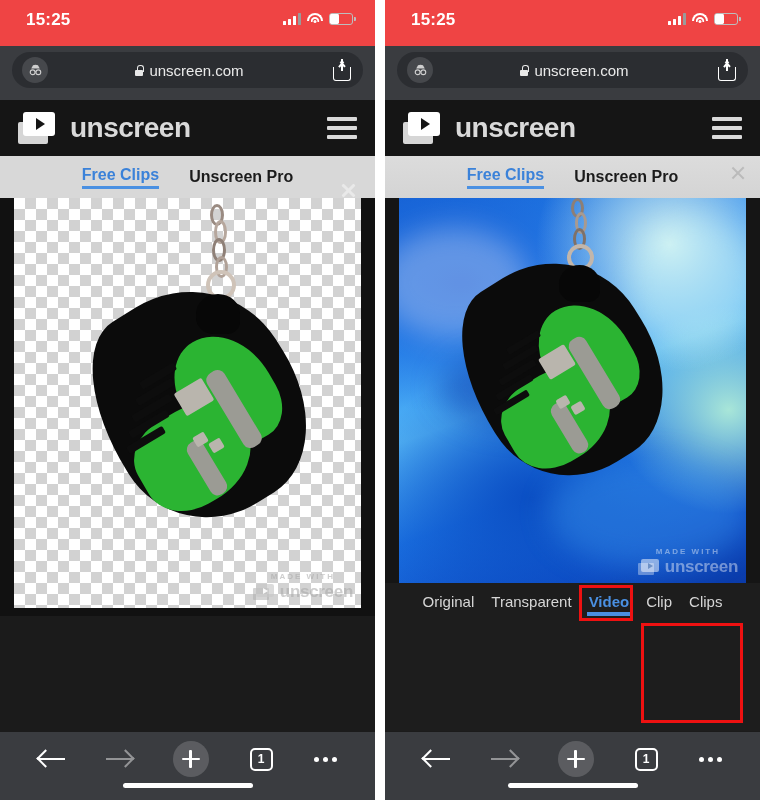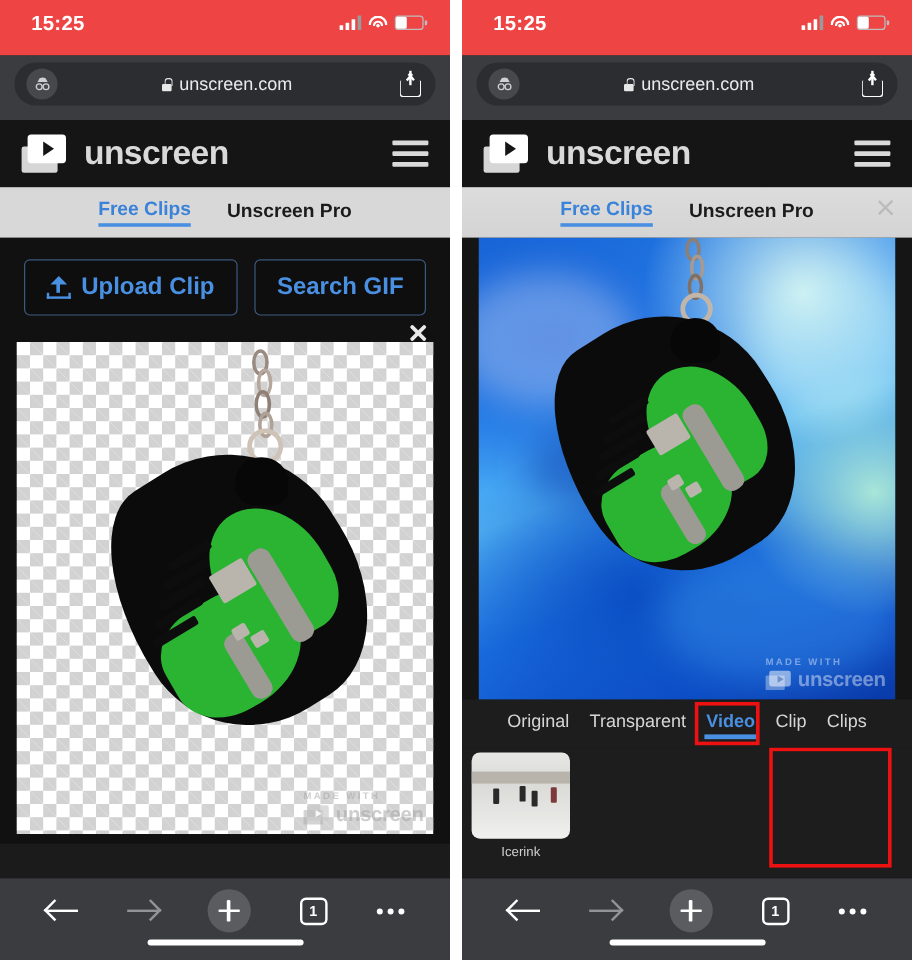--- a/index.html
+++ b/index.html
@@ -102,21 +102,21 @@
   .ring { position:absolute; border:4px solid #bdb0a6; border-radius:50%; }
   .shoe-wrap { position:absolute; }
   .shoe-outer { position:absolute; inset:0; background:#0b0b0b; border-radius:34% 52% 42% 48% / 58% 44% 50% 40%; }
   .shoe-green { position:absolute; background:#2bb432; }
   .shoe-sole { position:absolute; background:#9b9b94; }
   .shoe-dark { position:absolute; background:#070707; }
   .lace-bar { position:absolute; background:#0d0d0d; border-radius:2px; }
   .logo-patch { position:absolute; background:#b9b5ad; border-radius:2px; }
 
   
-  .watermark { position:absolute; right:8px; bottom:6px; text-align:left; pointer-events:none; }
+  .watermark { position:absolute; right:8px; bottom:6px; text-align:center; pointer-events:none; }
   .wm-made { font-size:8px; letter-spacing:2px; font-weight:bold; }
   .wm-row { display:flex; align-items:center; gap:5px; justify-content:flex-end; margin-top:1px; }
   .wm-logo { width:22px; height:16px; position:relative; }
   .wm-logo .b { position:absolute; left:0; bottom:0; width:16px; height:12px; border-radius:1px; }
   .wm-logo .f { position:absolute; left:3px; top:0; width:18px; height:13px; border-radius:2px; display:flex; align-items:center; justify-content:center; }
   .wm-logo .t { width:0; height:0; border-left:5px solid transparent; border-top:3.5px solid transparent; border-bottom:3.5px solid transparent; margin-left:2px; }
   .wm-name { font-size:17px; font-weight:bold; letter-spacing:-.3px; }
   .watermark.light .wm-made { color:rgba(255,255,255,.42); }
   .watermark.light .wm-name { color:rgba(255,255,255,.42); }
   .watermark.light .wm-logo .b { background:rgba(255,255,255,.35); }
@@ -239,33 +239,20 @@
           <i></i>
           <i></i>
         </div>
     </div>
 
     <div class="tabsbar">
       <span class="tab-free">Free Clips</span>
       <span class="tab-pro">Unscreen Pro</span>
     </div>
 
-    <div class="actions">
-      <div class="btn-outline">
-        <span class="upload-ico">
-            <span class="head"></span>
-            <span class="stem"></span>
-            <span class="base"></span>
-          </span>
-        <span>Upload Clip</span>
-      </div>
-      <div class="btn-outline">
-        <span>Search GIF</span>
-      </div>
-    </div>
 
     <div class="result-panel">
       <div class="panel-close"></div>
       <div class="checker">
 
         <div class="keychain" style="left:0;top:0;width:100%;height:100%;">
           <div class="chain-link" style="left:196px;top:6px;width:14px;height:22px;border-color:#9a8b82;"></div>
           <div class="chain-link" style="left:200px;top:22px;width:13px;height:24px;border-color:#b6a79d;"></div>
           <div class="chain-link" style="left:198px;top:40px;width:14px;height:24px;border-color:#8f8077;"></div>
           <div class="chain-link" style="left:201px;top:58px;width:13px;height:22px;border-color:#b0a197;"></div>
@@ -441,29 +428,20 @@
       <span class="bgtab">Original</span>
       <span class="bgtab">Transparent</span>
       <span class="bgtab active">Video</span>
       <span class="bgtab">Clip</span>
       <span class="bgtab">Clips</span>
       <span class="hl-box" style="left:194px;top:2px;width:54px;height:36px;"></span>
     </div>
 
     <div class="carousel">
       <div class="thumbs">
-        <div class="thumb">
-          <div class="thumb-img t-ice">
-            <span class="sk" style="left:18px;top:30px;"></span>
-            <span class="sk" style="left:40px;top:28px;"></span>
-            <span class="sk" style="left:50px;top:32px;"></span>
-            <span class="sk" style="left:66px;top:29px;background:#7d3a3a;"></span>
-          </div>
-          <div class="thumb-label">Icerink</div>
-        </div>
 
       </div>
       <span class="hl-box" style="left:256px;top:0px;width:102px;height:100px;"></span>
     </div>
 
     <div class="filler" style="flex:1;"></div>
 
     <div class="bottombar">
       <div class="nav-arrow back">
           <span class="shaft"></span>

